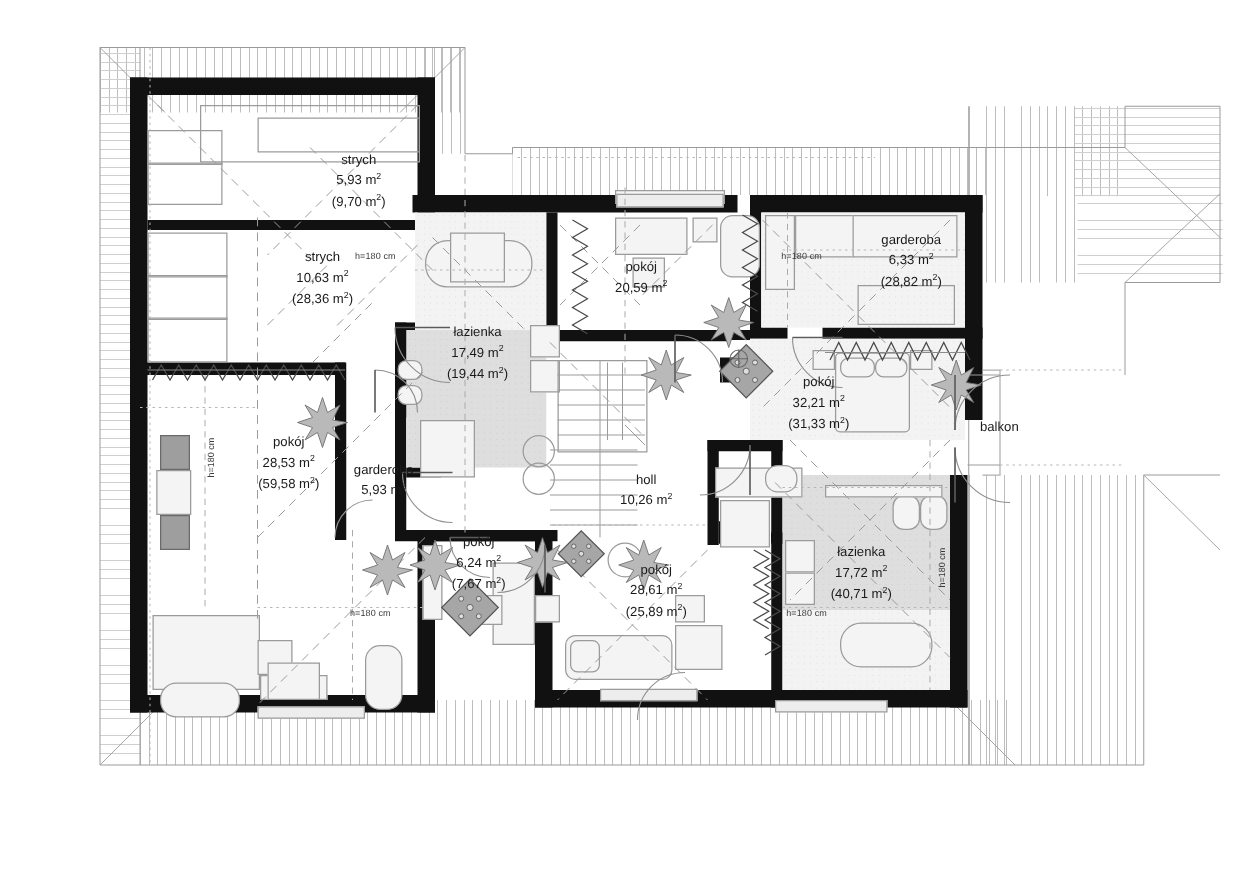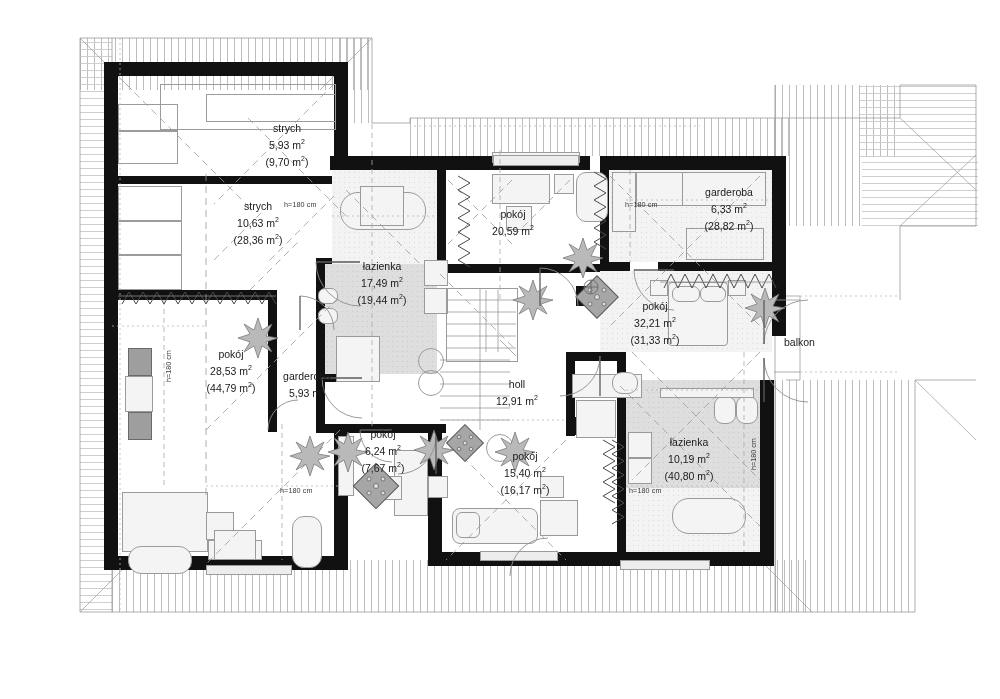--- a/index.html
+++ b/index.html
@@ -350,49 +350,49 @@
 
   <div class="lbl" style="left:600px;top:300px;width:110px;">
     <span class="nm">pokój</span>
     <span class="ar"><span>32,21 m</span><sup>2</sup></span>
     <span class="ar"><span>(31,33 m</span><sup>2</sup>)</span>
   </div>
 
   <div class="lbl" style="left:176px;top:348px;width:110px;">
     <span class="nm">pokój</span>
     <span class="ar"><span>28,53 m</span><sup>2</sup></span>
-    <span class="ar"><span>(44,79 m</span><sup>2</sup>)</span>
+    <span class="ar"><span>(59,58 m</span><sup>2</sup>)</span>
   </div>
 
   <div class="lbl" style="left:263px;top:370px;width:88px;">
     <span class="nm">garderoba</span>
     <span class="ar"><span>5,93 m</span><sup>2</sup></span>
   </div>
 
   <div class="lbl" style="left:473px;top:378px;width:88px;">
     <span class="nm">holl</span>
-    <span class="ar"><span>12,91 m</span><sup>2</sup></span>
+    <span class="ar"><span>10,26 m</span><sup>2</sup></span>
   </div>
 
   <div class="lbl" style="left:634px;top:436px;width:110px;">
     <span class="nm">łazienka</span>
-    <span class="ar"><span>10,19 m</span><sup>2</sup></span>
-    <span class="ar"><span>(40,80 m</span><sup>2</sup>)</span>
+    <span class="ar"><span>17,72 m</span><sup>2</sup></span>
+    <span class="ar"><span>(40,71 m</span><sup>2</sup>)</span>
   </div>
 
   <div class="lbl" style="left:338px;top:428px;width:90px;">
     <span class="nm">pokój</span>
     <span class="ar"><span>6,24 m</span><sup>2</sup></span>
     <span class="ar"><span>(7,67 m</span><sup>2</sup>)</span>
   </div>
 
   <div class="lbl" style="left:470px;top:450px;width:110px;">
     <span class="nm">pokój</span>
-    <span class="ar"><span>15,40 m</span><sup>2</sup></span>
-    <span class="ar"><span>(16,17 m</span><sup>2</sup>)</span>
+    <span class="ar"><span>28,61 m</span><sup>2</sup></span>
+    <span class="ar"><span>(25,89 m</span><sup>2</sup>)</span>
   </div>
 
   <div class="balk" style="left:784px;top:336px;">balkon</div>
 
   <div class="hlab" style="left:284px;top:200px;">h=180 cm</div>
   <div class="hlab" style="left:625px;top:200px;">h=180 cm</div>
   <div class="hlabV" style="left:164px;top:382px;">h=180 cm</div>
   <div class="hlab" style="left:280px;top:486px;">h=180 cm</div>
   <div class="hlab" style="left:629px;top:486px;">h=180 cm</div>
   <div class="hlabV" style="left:749px;top:470px;">h=180 cm</div>

